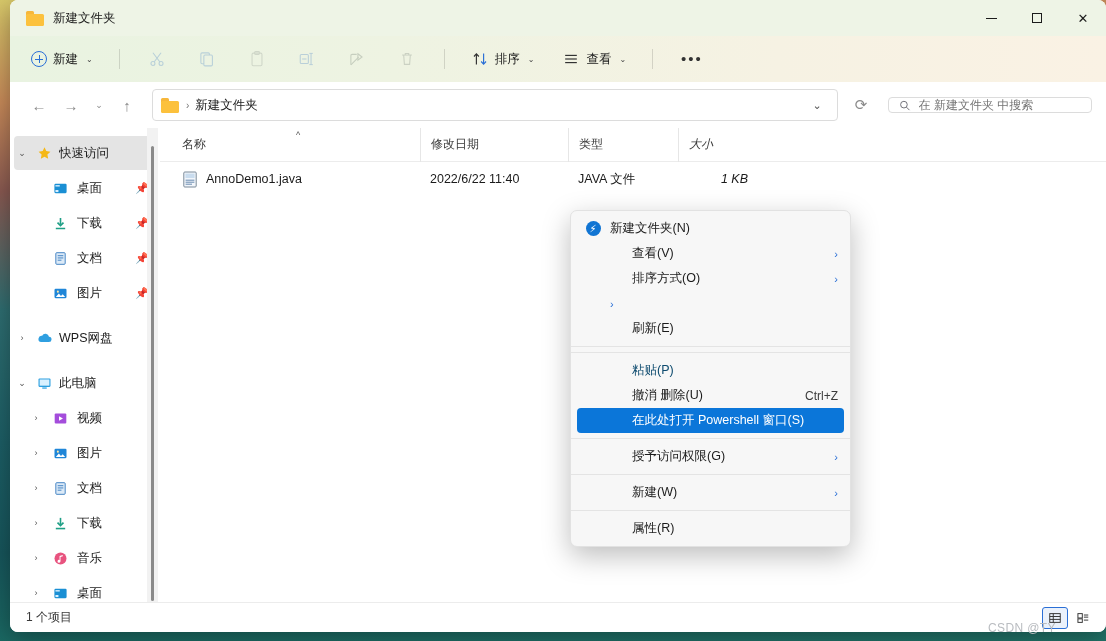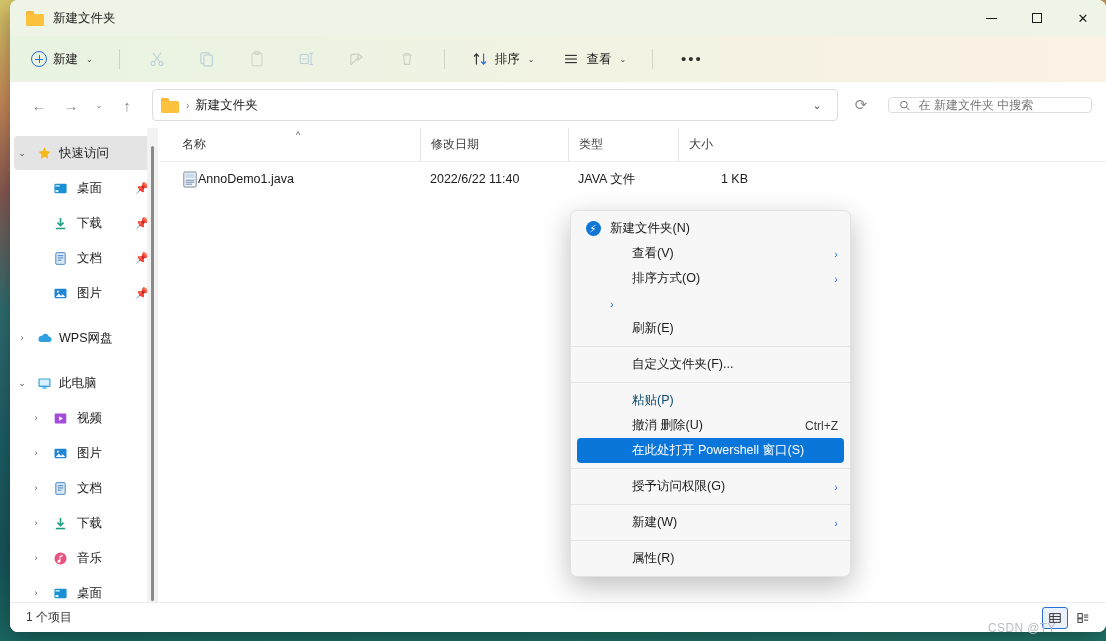--- a/index.html
+++ b/index.html
@@ -106,24 +106,24 @@
 
   
   .filelist{flex:1;display:flex;flex-direction:column;min-width:0;position:relative;background:#fff;}
   .colhead{height:34px;display:flex;align-items:center;border-bottom:1px solid #ececec;padding-left:12px;}
   .col{font-size:12px;color:#3a3a3a;display:flex;align-items:center;position:relative;height:34px;padding-left:10px;}
   .col:not(:first-child){border-left:1px solid #e6e6e6;}
   .col .sortcaret{position:absolute;left:50%;top:2px;font-size:9px;color:#555;}
   .c-name{width:248px;}
   .c-date{width:148px;}
   .c-type{width:110px;}
-  .c-size{width:82px;}
+  .c-size{width:82px;font-style:italic;}
   .rowarea{flex:1;position:relative;}
   .frow{height:34px;display:flex;align-items:center;padding-left:12px;font-size:12.5px;color:#1b1b1b;}
-  .fcell{padding-left:10px;display:flex;align-items:center;gap:0;}
+  .fcell{padding-left:10px;display:flex;align-items:center;gap:8px;}
   .fcell.num{justify-content:flex-end;padding-right:12px;}
   .java-ic{width:16px;height:17px;flex:0 0 16px;}
 
   
   .statusbar{
     height:30px;flex:0 0 30px;display:flex;align-items:center;justify-content:space-between;
     border-top:1px solid #ececec;padding:0 6px 0 16px;background:#fff;
   }
   .status-text{font-size:12px;color:#3a3a3a;}
   .viewtoggle{display:flex;gap:2px;align-items:center;padding-right:4px;}
@@ -533,24 +533,20 @@
         <span class="ci-arrow">›</span>
       </div>
 
       <div class="ctxitem">
         <span class="ci-icon"></span>
         <span class="ci-label">刷新(E)</span>
       </div>
 
       <div class="ctxsep"></div>
 
-      <div class="ctxitem">
-        <span class="ci-icon"></span>
-        <span class="ci-label">自定义文件夹(F)...</span>
-      </div>
 
       <div class="ctxsep"></div>
 
       <div class="ctxitem disabled">
         <span class="ci-icon"></span>
         <span class="ci-label">粘贴(P)</span>
       </div>
 
       <div class="ctxitem">
         <span class="ci-icon"></span>

